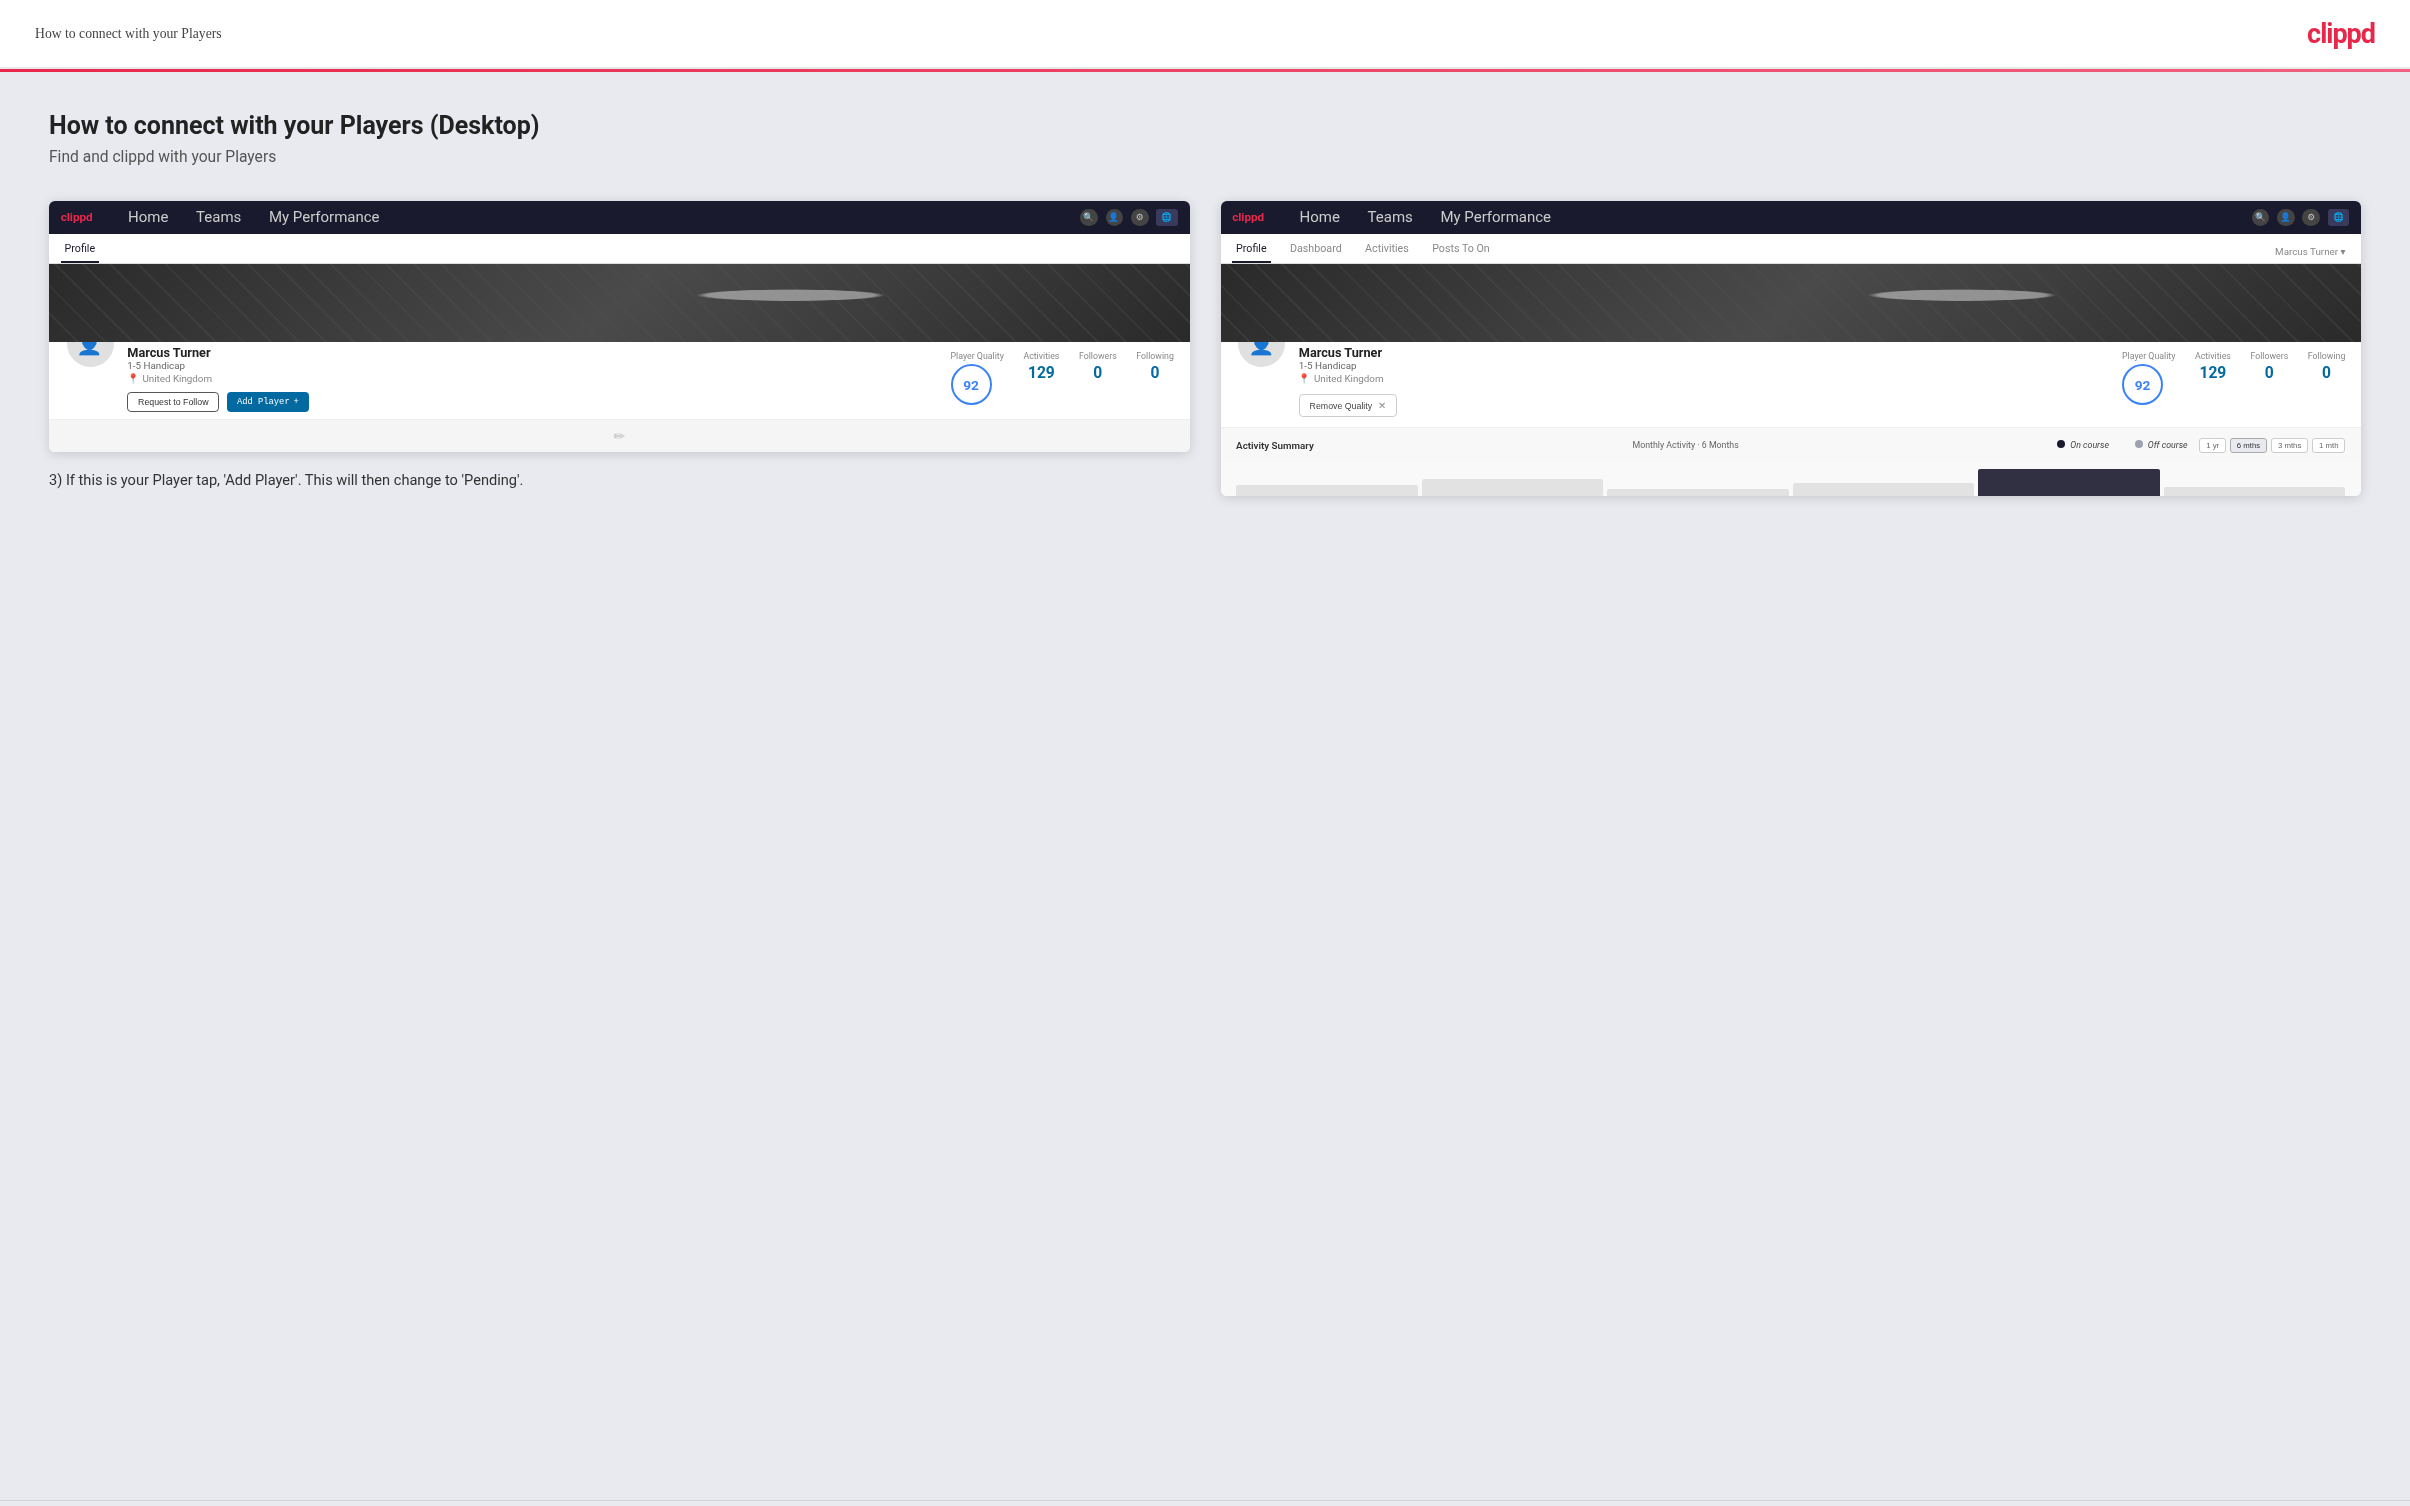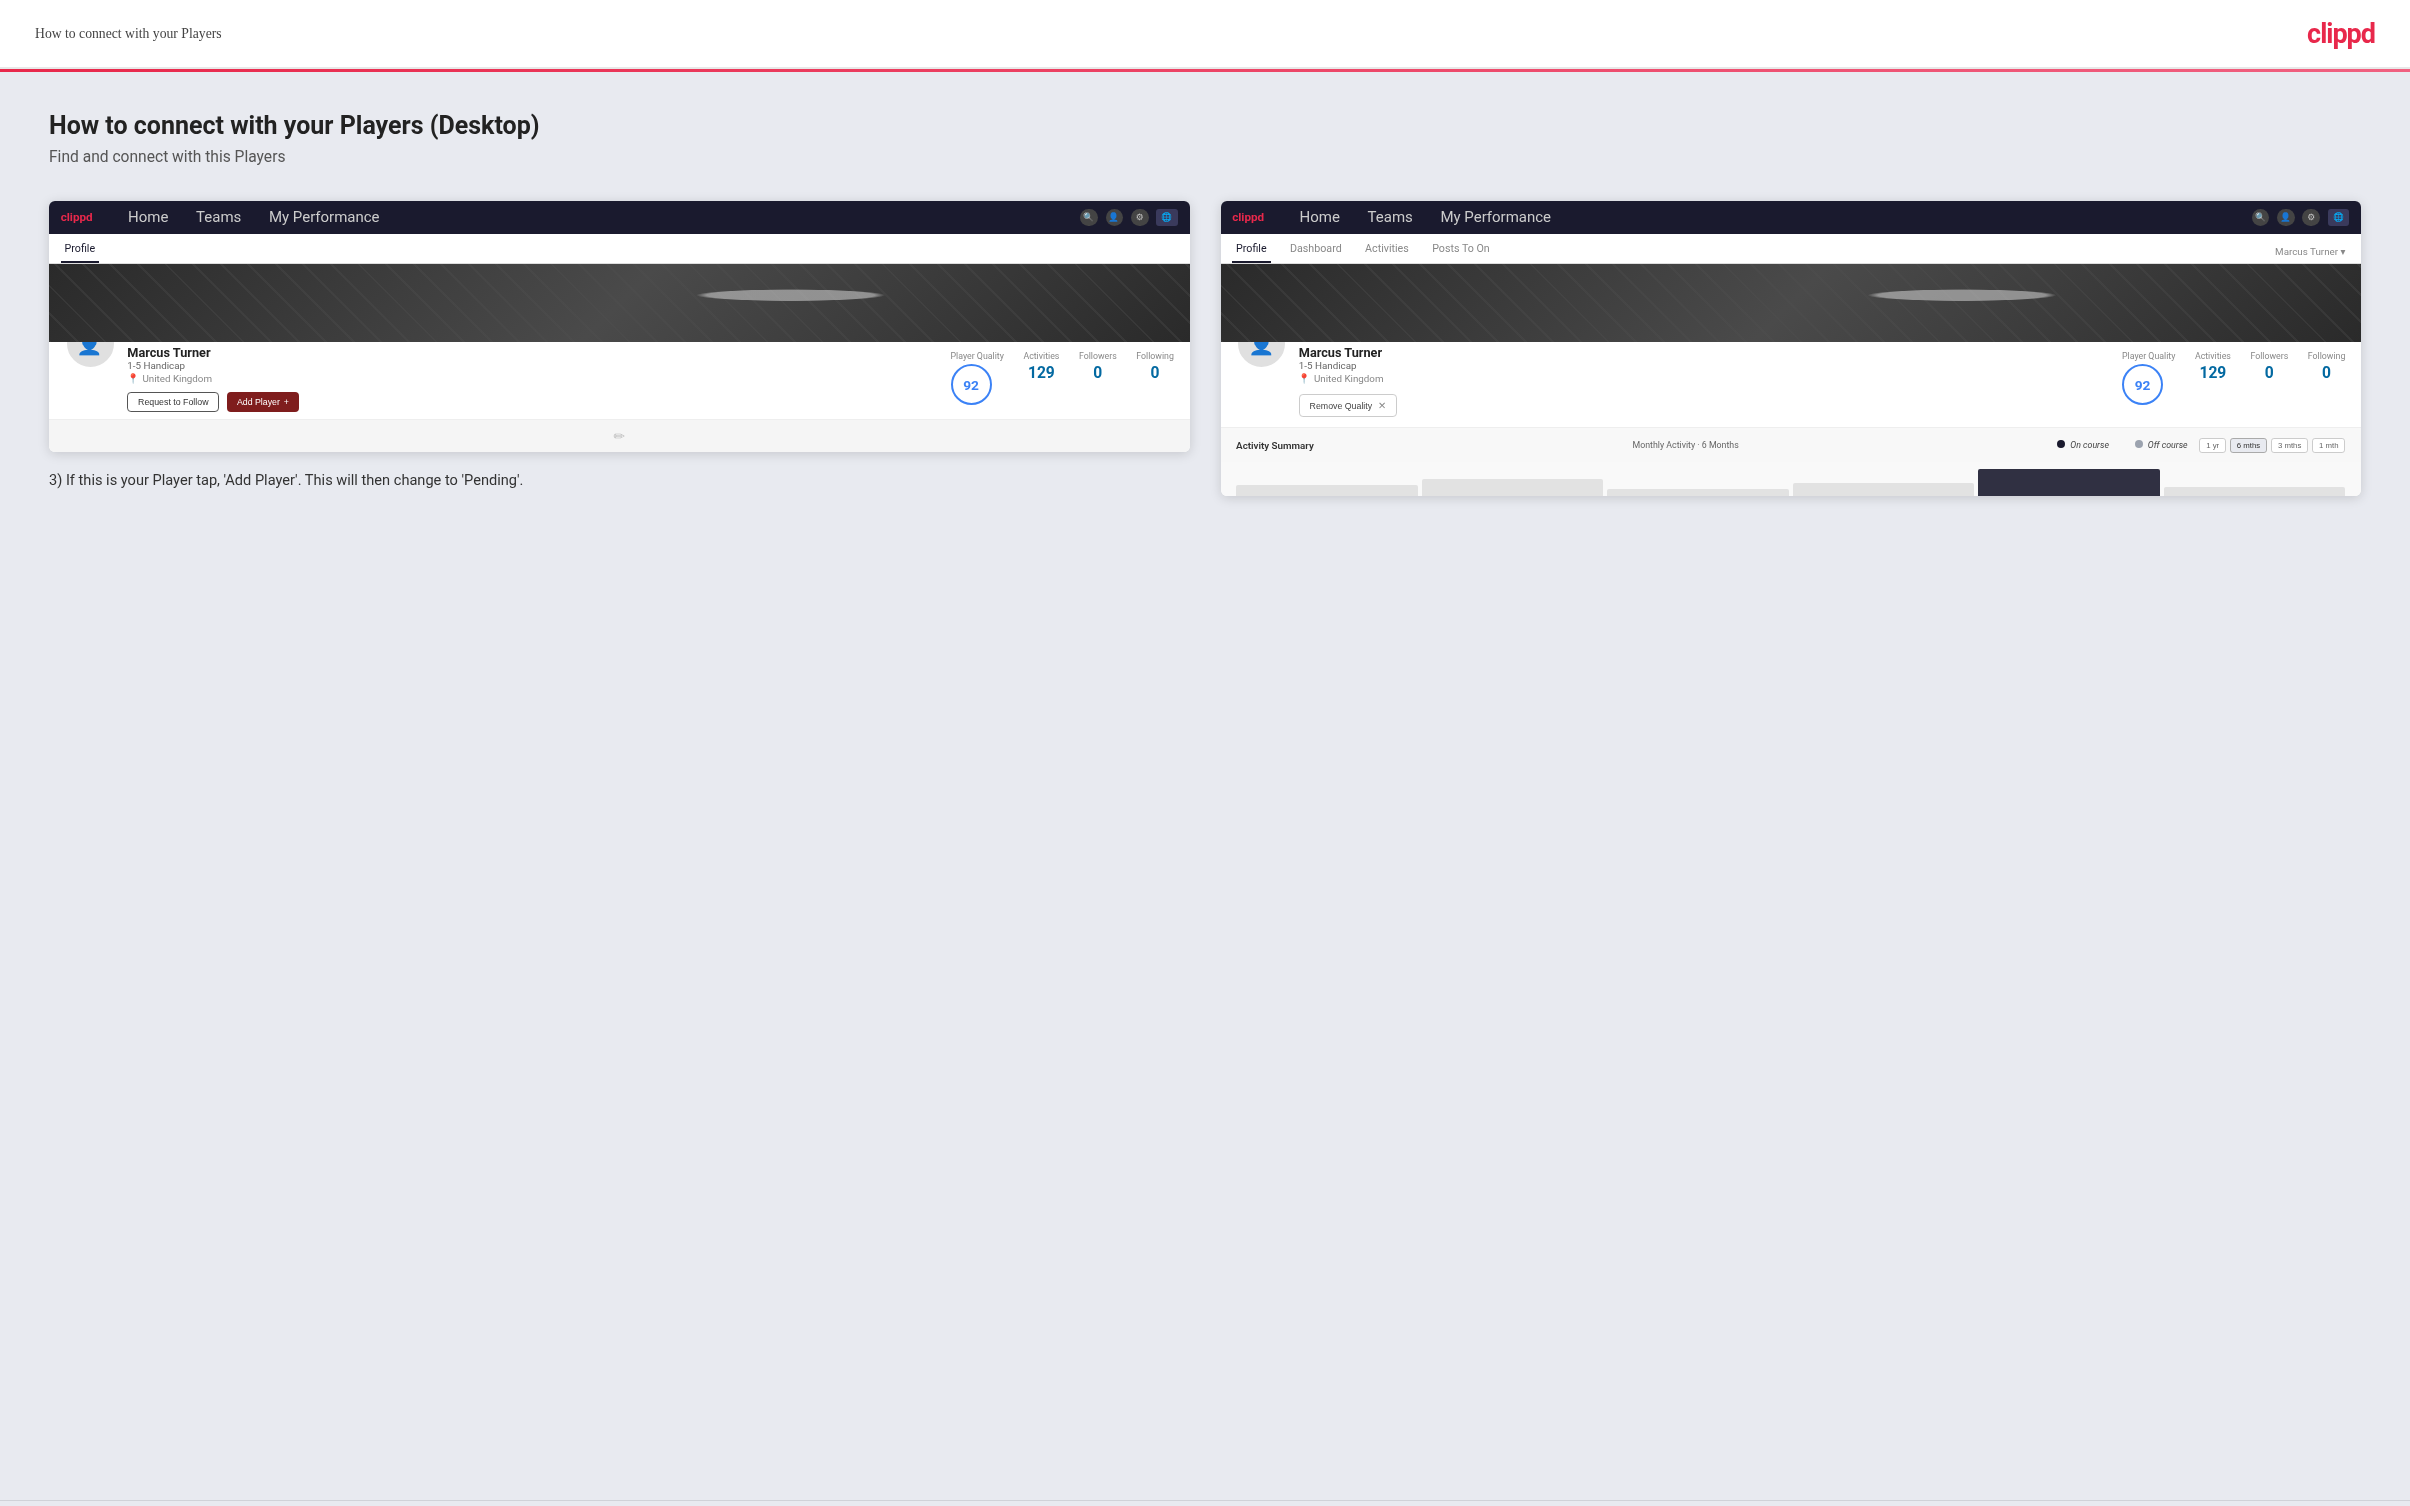--- a/index.html
+++ b/index.html
@@ -222,27 +222,28 @@
       border: 1px solid #555;
       border-radius: 3.9px;
       background: #fff;
       cursor: pointer;
       color: #333;
     }
     .btn-add-player {
       font-size: 8.8px;
       padding: 3.9px 9.8px;
       border-radius: 3.9px;
-      background: #7f1d1d;
+      background: #0369a1;
       color: #fff;
       cursor: pointer;
       border: none;
       display: flex;
       align-items: center;
       gap: 3.9px;
+      font-family: Liberation Mono, monospace;
     }
 
     
     .stats-row {
       display: flex;
       align-items: flex-start;
       gap: 19.5px;
       padding: 0 15.6px 13.7px;
       background: #fff;
     }
@@ -403,21 +404,21 @@
 <div class="top-bar">
   <span class="top-bar-title">How to connect with your Players</span>
   <span class="clippd-logo">clippd</span>
 </div>
 
 <div class="accent-line"></div>
 
 <div class="main-content">
 
   <h1 class="page-heading">How to connect with your Players (Desktop)</h1>
-  <p class="page-subheading">Find and connect with this Players</p>
+  <p class="page-subheading">Find and clippd with your Players</p>
 
   <div class="mockup-row">
 
     <div class="mockup-col">
       <div class="browser-mockup">
 
         <div class="app-navbar">
           <span class="app-logo">clippd</span>
           <span class="nav-item">Home</span>
           <span class="nav-item">Teams</span>

